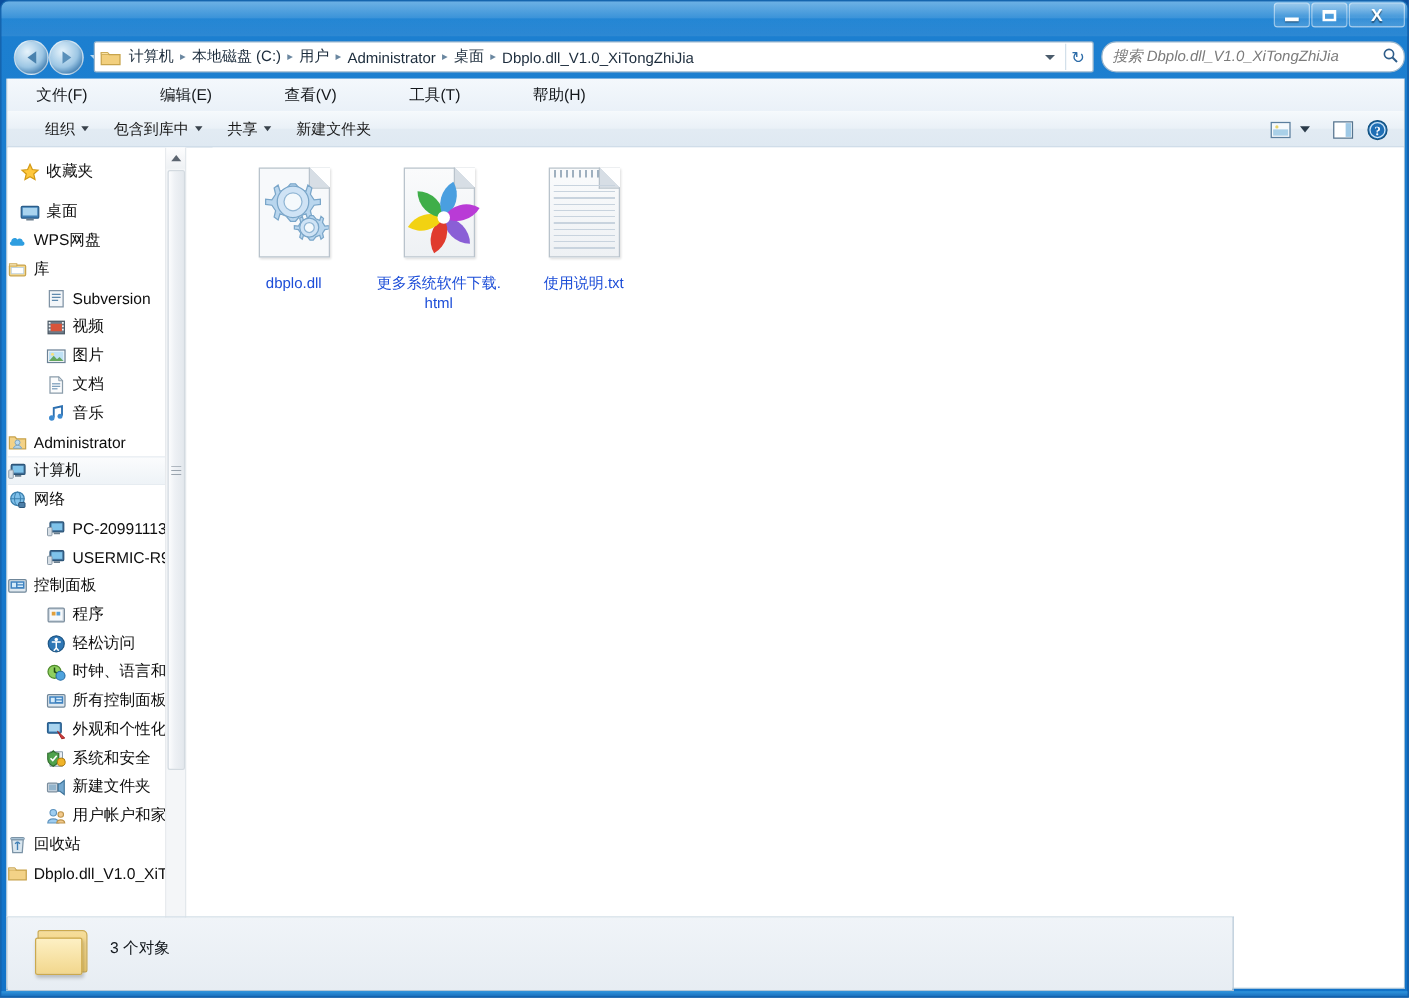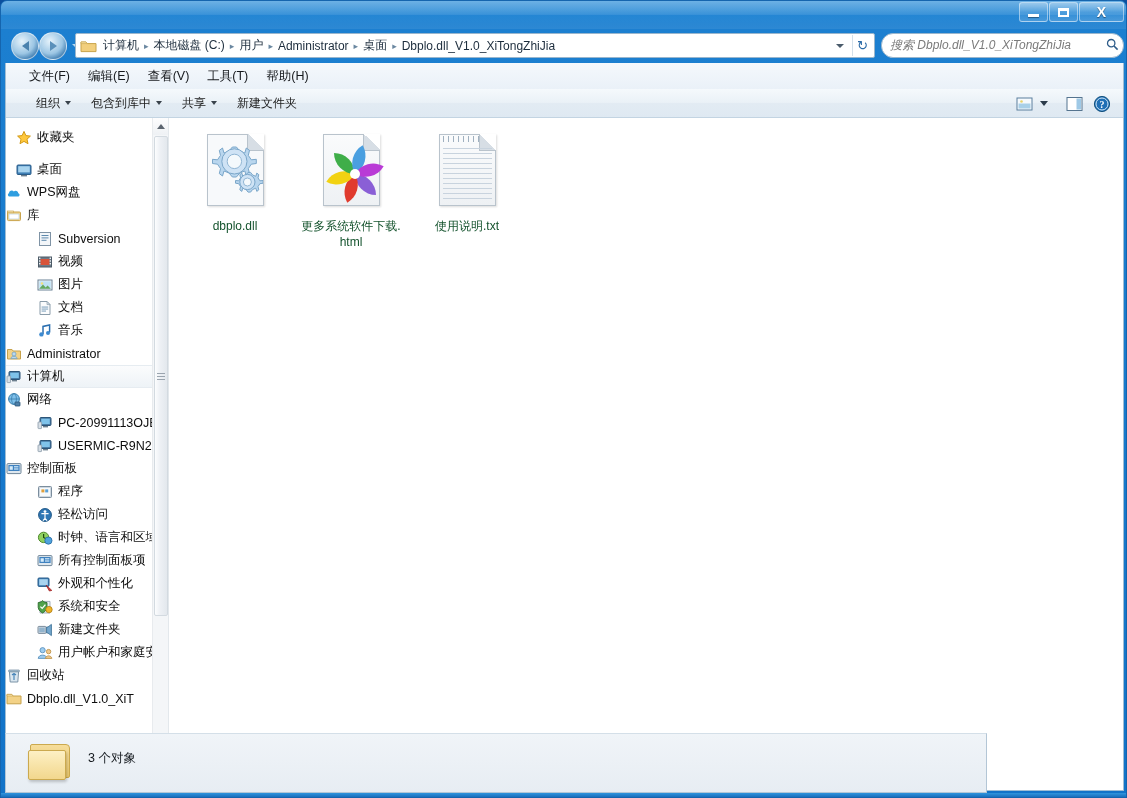--- a/index.html
+++ b/index.html
@@ -149,20 +149,21 @@
     border: 1px solid #9fbdd4;
     border-top: none;
   }
 
   
   #menubar {
     position: absolute; left: 0; top: 0; width: 100%; height: 26px;
     background: linear-gradient(to bottom, #f4f8fc, #eaf1f8);
     display: flex; align-items: center;
     padding-left: 14px;
+    gap: 40px;
   }
   .menuitem {
     font-size: 12.5px; color: #15181c;
     padding: 3px 9px;
     white-space: nowrap;
   }
 
   
   #cmdbar {
     position: absolute; left: 0; top: 26px; width: 100%; height: 29px;
@@ -185,21 +186,21 @@
   }
   #cmd-right {
     position: absolute; right: 8px; top: 0; height: 29px;
     display: flex; align-items: center; gap: 4px;
   }
   .cmd-ico { display: flex; align-items: center; justify-content: center; }
 
   
   #sidebar {
     position: absolute;
-    left: 0; top: 55px; width: 163px; bottom: 0;
+    left: 0; top: 55px; width: 143px; bottom: 0;
     background: #ffffff;
     border-right: 1px solid #e3e8ec;
     overflow: hidden;
   }
   .tree-item {
     display: flex; align-items: center;
     height: 23px;
     font-size: 12.5px;
     color: #0d0d0d;
     white-space: nowrap;
@@ -259,21 +260,21 @@
   }
   .fileitem {
     width: 106px;
     padding-top: 4px;
     display: flex; flex-direction: column; align-items: center;
     margin-right: 10px;
   }
   .ficon { width: 70px; height: 80px; position: relative; }
   .fname {
     margin-top: 6px;
-    font-size: 12px; color: #14532d;
+    font-size: 12px; color: #1d4ed8;
     text-align: center;
     line-height: 16px;
     max-width: 100px;
     word-break: break-all;
   }
 
   
   .sheet {
     position: absolute; left: 7px; top: 2px;
     width: 57px; height: 72px;

